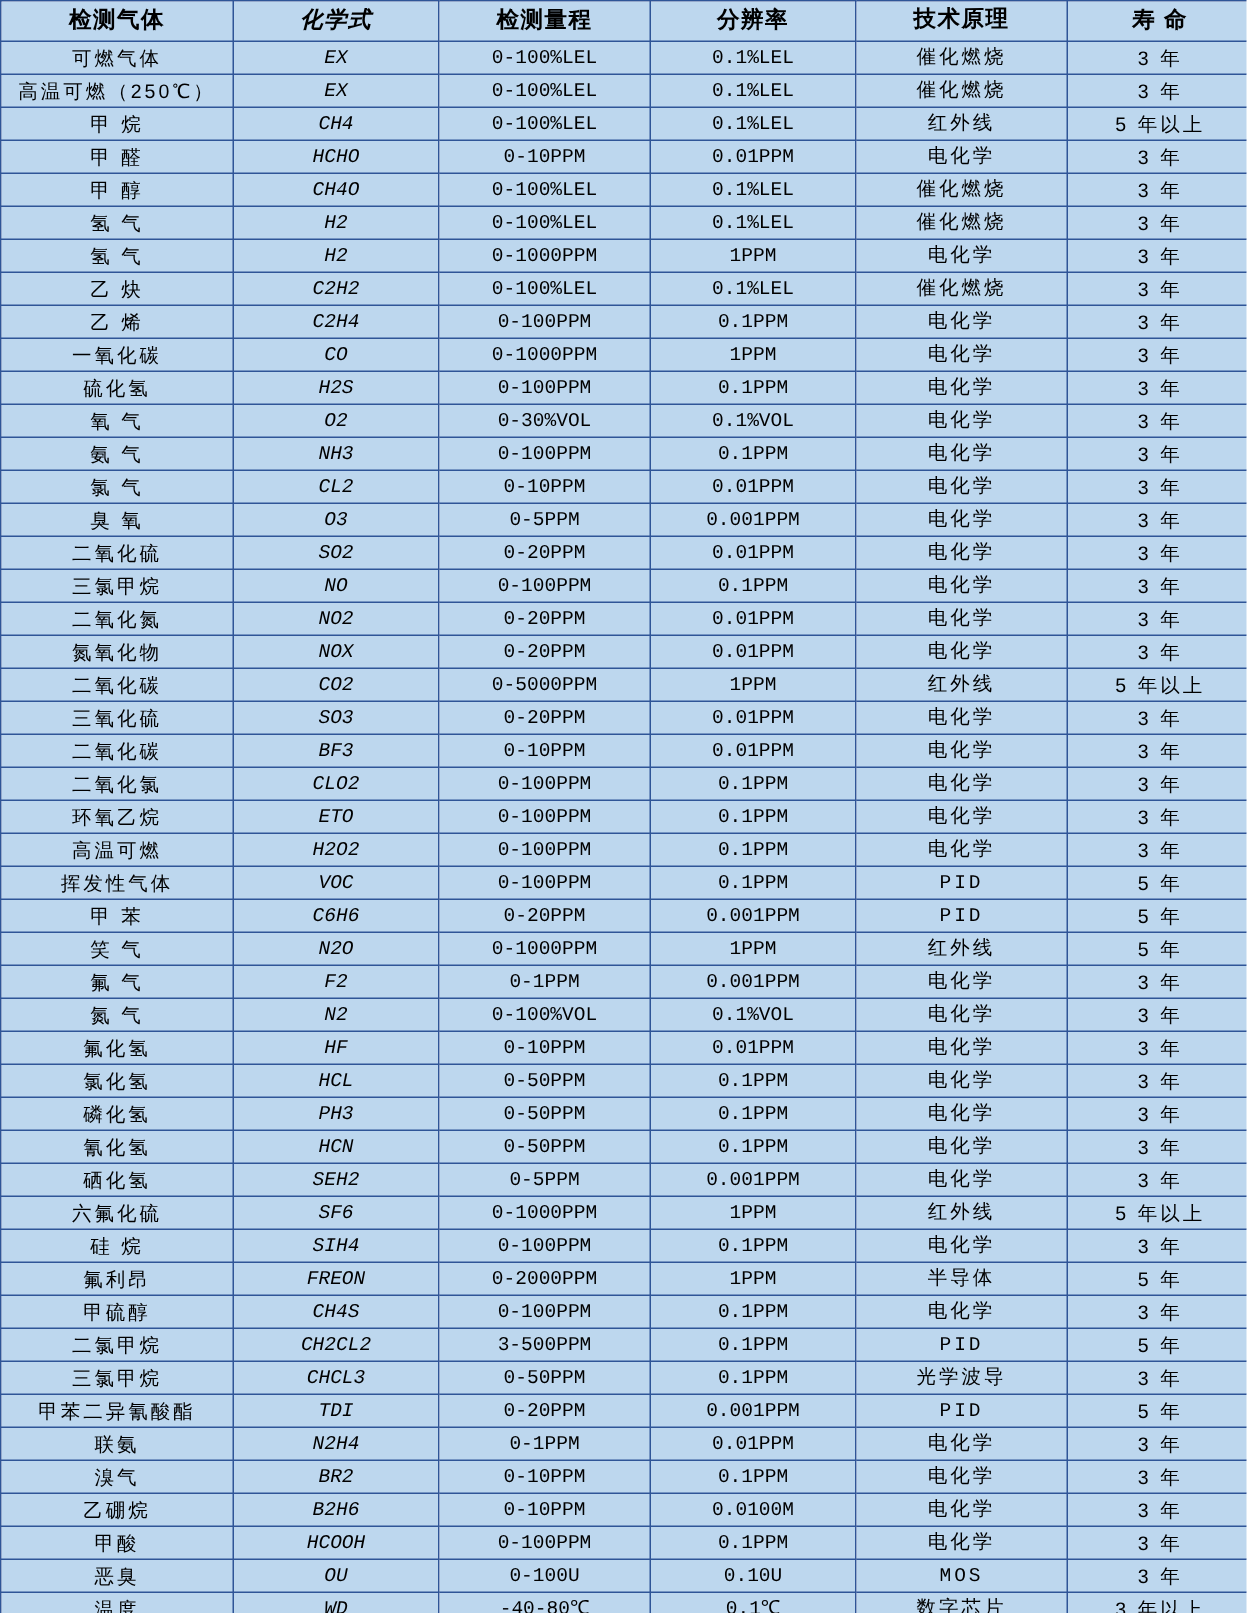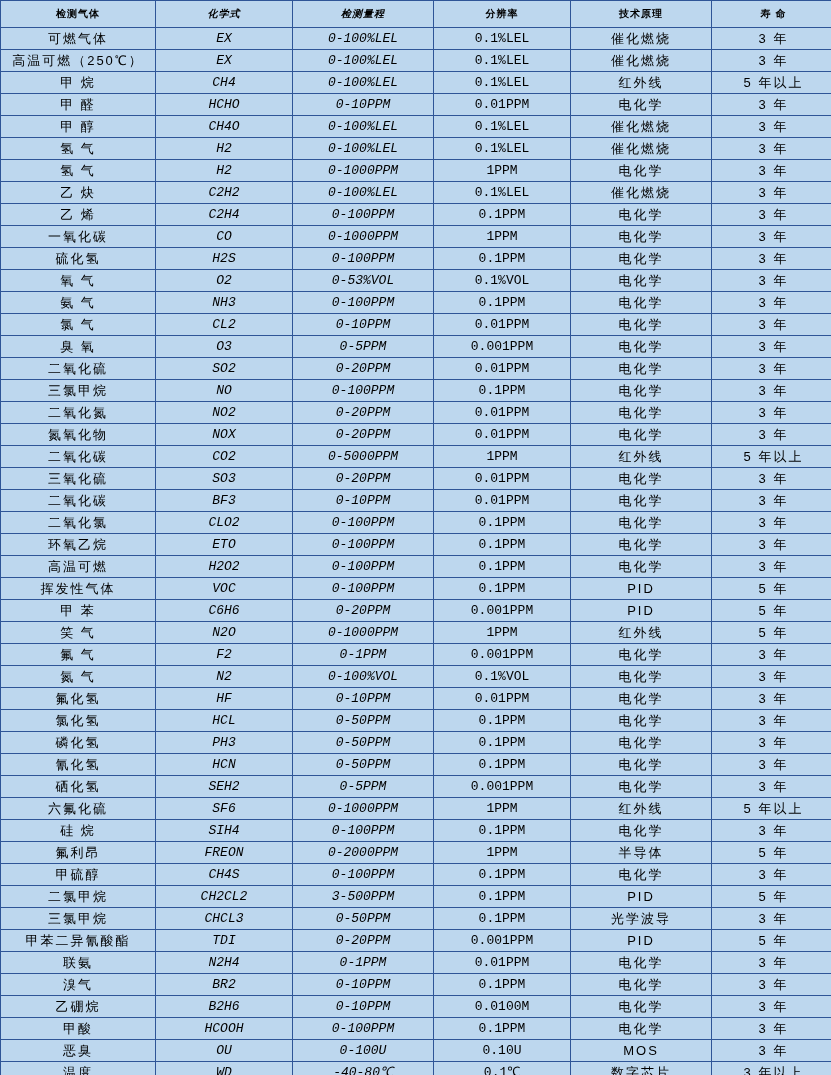--- a/index.html
+++ b/index.html
@@ -27,28 +27,28 @@
     line-height: 21px;
     font-size: 13px;
     font-weight: normal;
     overflow: hidden;
     white-space: nowrap;
   }
   table.gas-table thead th {
     height: 26px;
     line-height: 26px;
     font-weight: bold;
-    font-size: 10px;
+    font-size: 15px;
     letter-spacing: 1px;
   }
   td.col-name, th.col-name { width: 154px; }
   td.col-formula, th.col-formula { width: 136px; font-style: italic; }
-  td.col-range, th.col-range { width: 140px; font-style: italic; }
+  td.col-range, th.col-range { width: 140px; }
   td.col-res, th.col-res { width: 136px; }
-  td.col-tech, th.col-tech { width: 140px; }
+  td.col-tech, th.col-tech { width: 140px; font-family: Liberation Mono, monospace; }
   td.col-life, th.col-life { width: 123px; }
 
   .cn { letter-spacing: 2px; }
   .mono { font-family: "Liberation Mono", monospace; font-size: 12px; letter-spacing: 0px; }
 </style>
 </head>
 <body>
 
 <table class="gas-table">
   <thead>
@@ -146,21 +146,21 @@
         <td class="col-name cn">硫化氢</td>
         <td class="col-formula mono">H2S</td>
         <td class="col-range mono">0-100PPM</td>
         <td class="col-res mono">0.1PPM</td>
         <td class="col-tech cn">电化学</td>
         <td class="col-life cn">3 年</td>
       </tr>
       <tr>
         <td class="col-name cn">氧 气</td>
         <td class="col-formula mono">O2</td>
-        <td class="col-range mono">0-53%VOL</td>
+        <td class="col-range mono">0-30%VOL</td>
         <td class="col-res mono">0.1%VOL</td>
         <td class="col-tech cn">电化学</td>
         <td class="col-life cn">3 年</td>
       </tr>
       <tr>
         <td class="col-name cn">氨 气</td>
         <td class="col-formula mono">NH3</td>
         <td class="col-range mono">0-100PPM</td>
         <td class="col-res mono">0.1PPM</td>
         <td class="col-tech cn">电化学</td>

